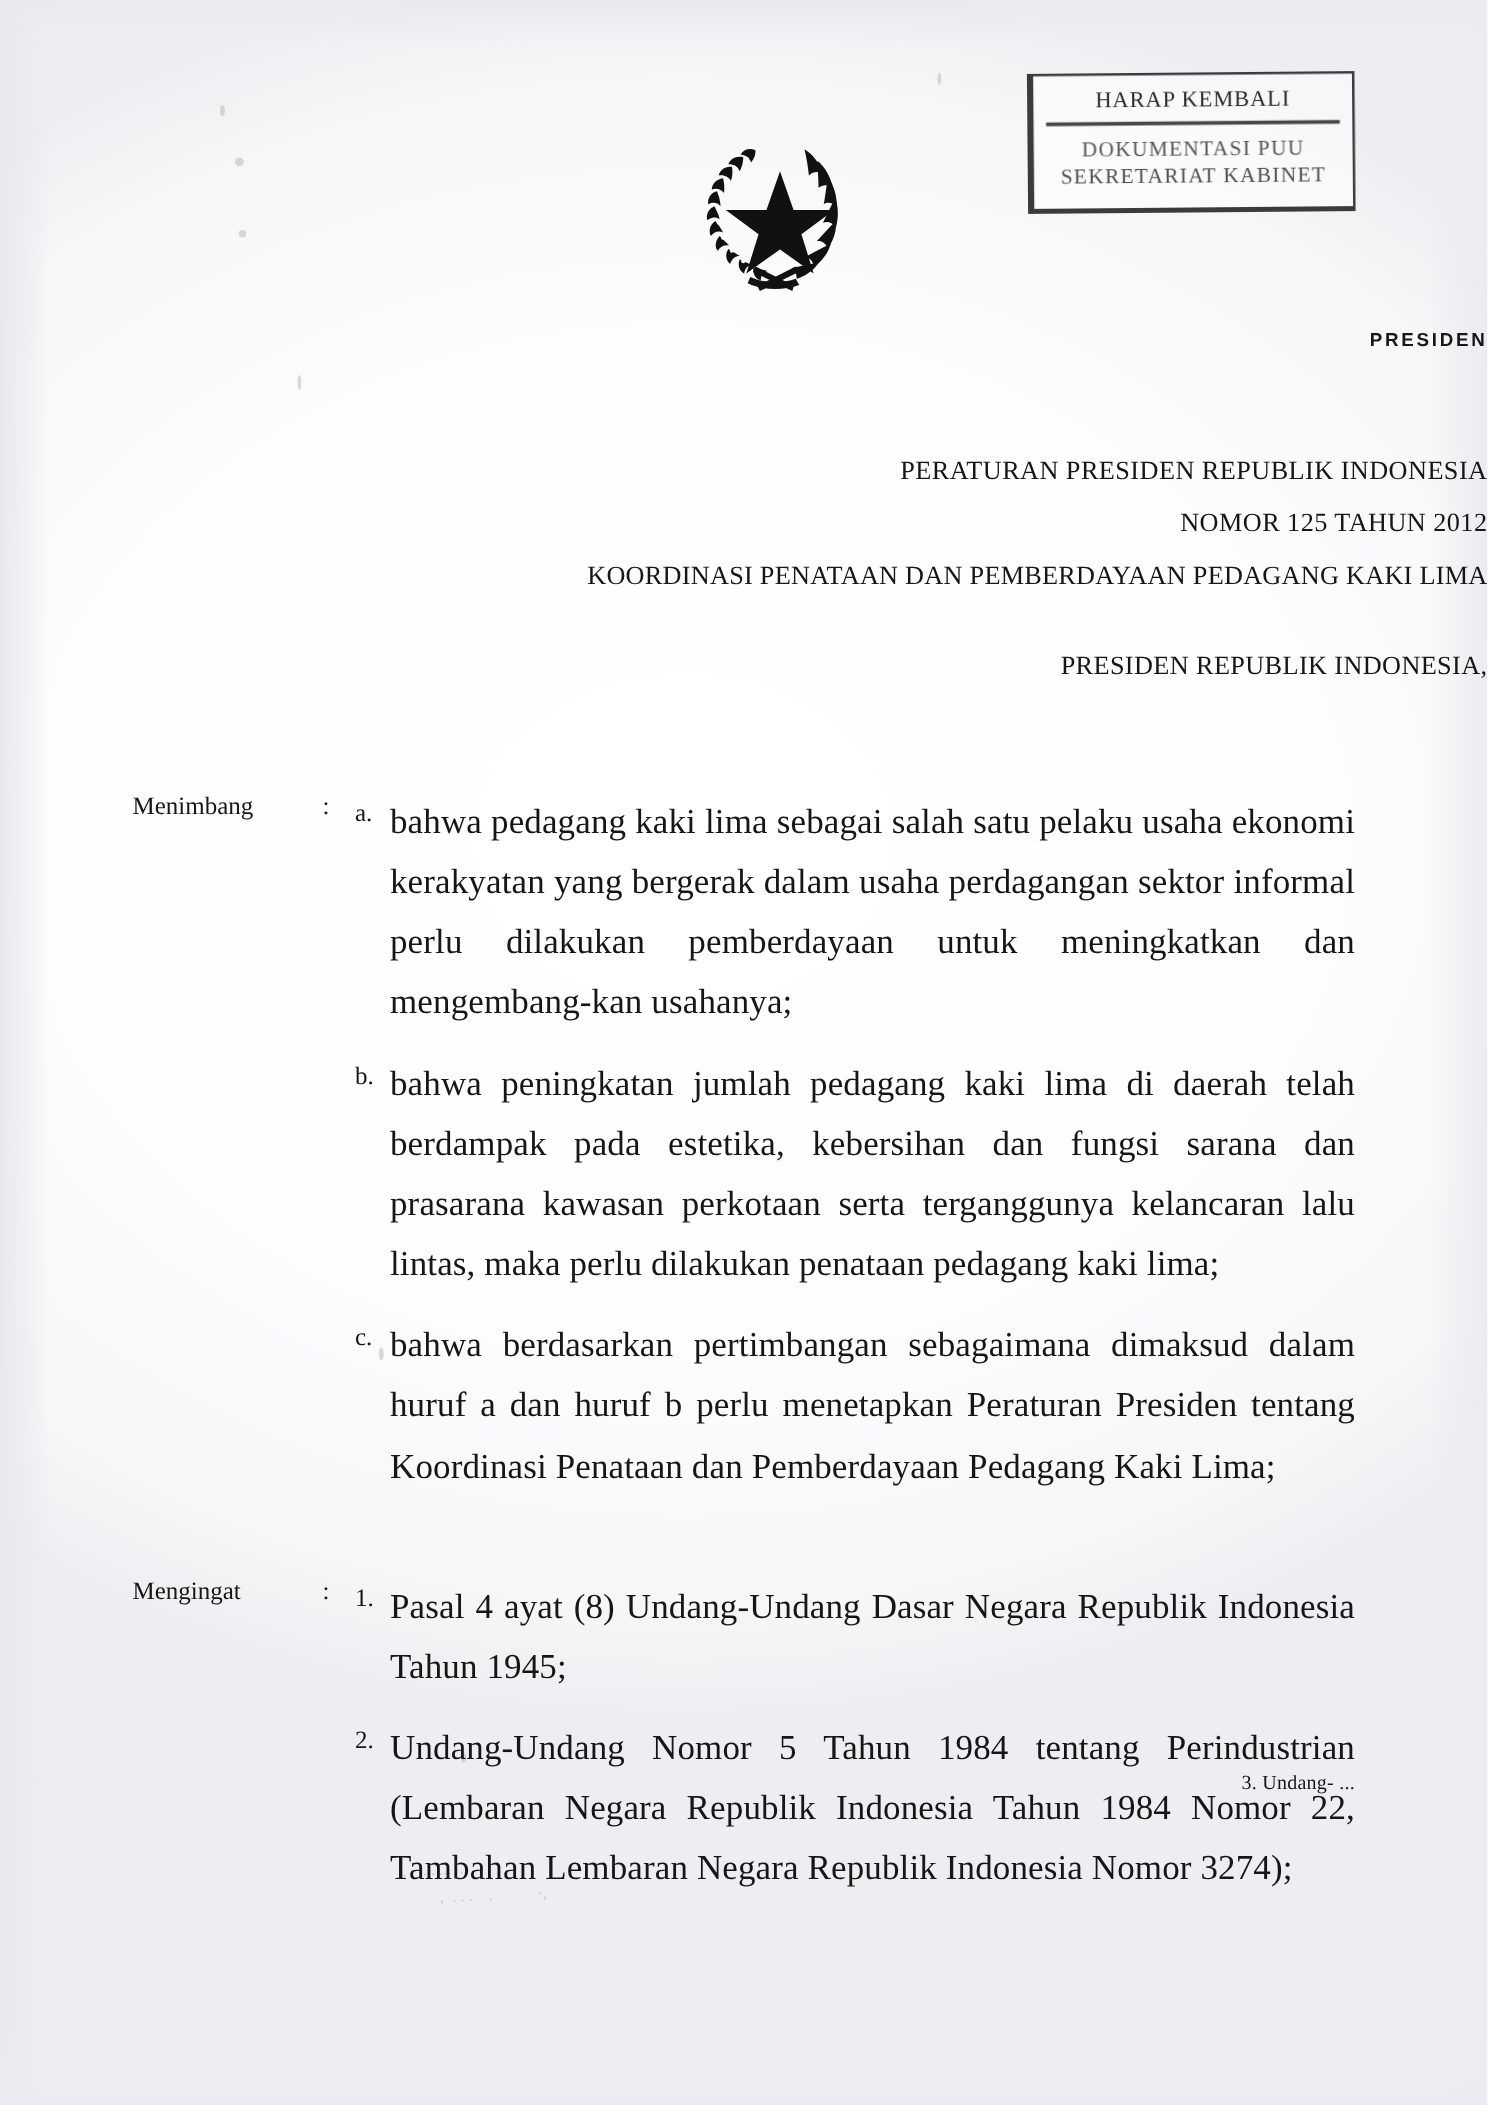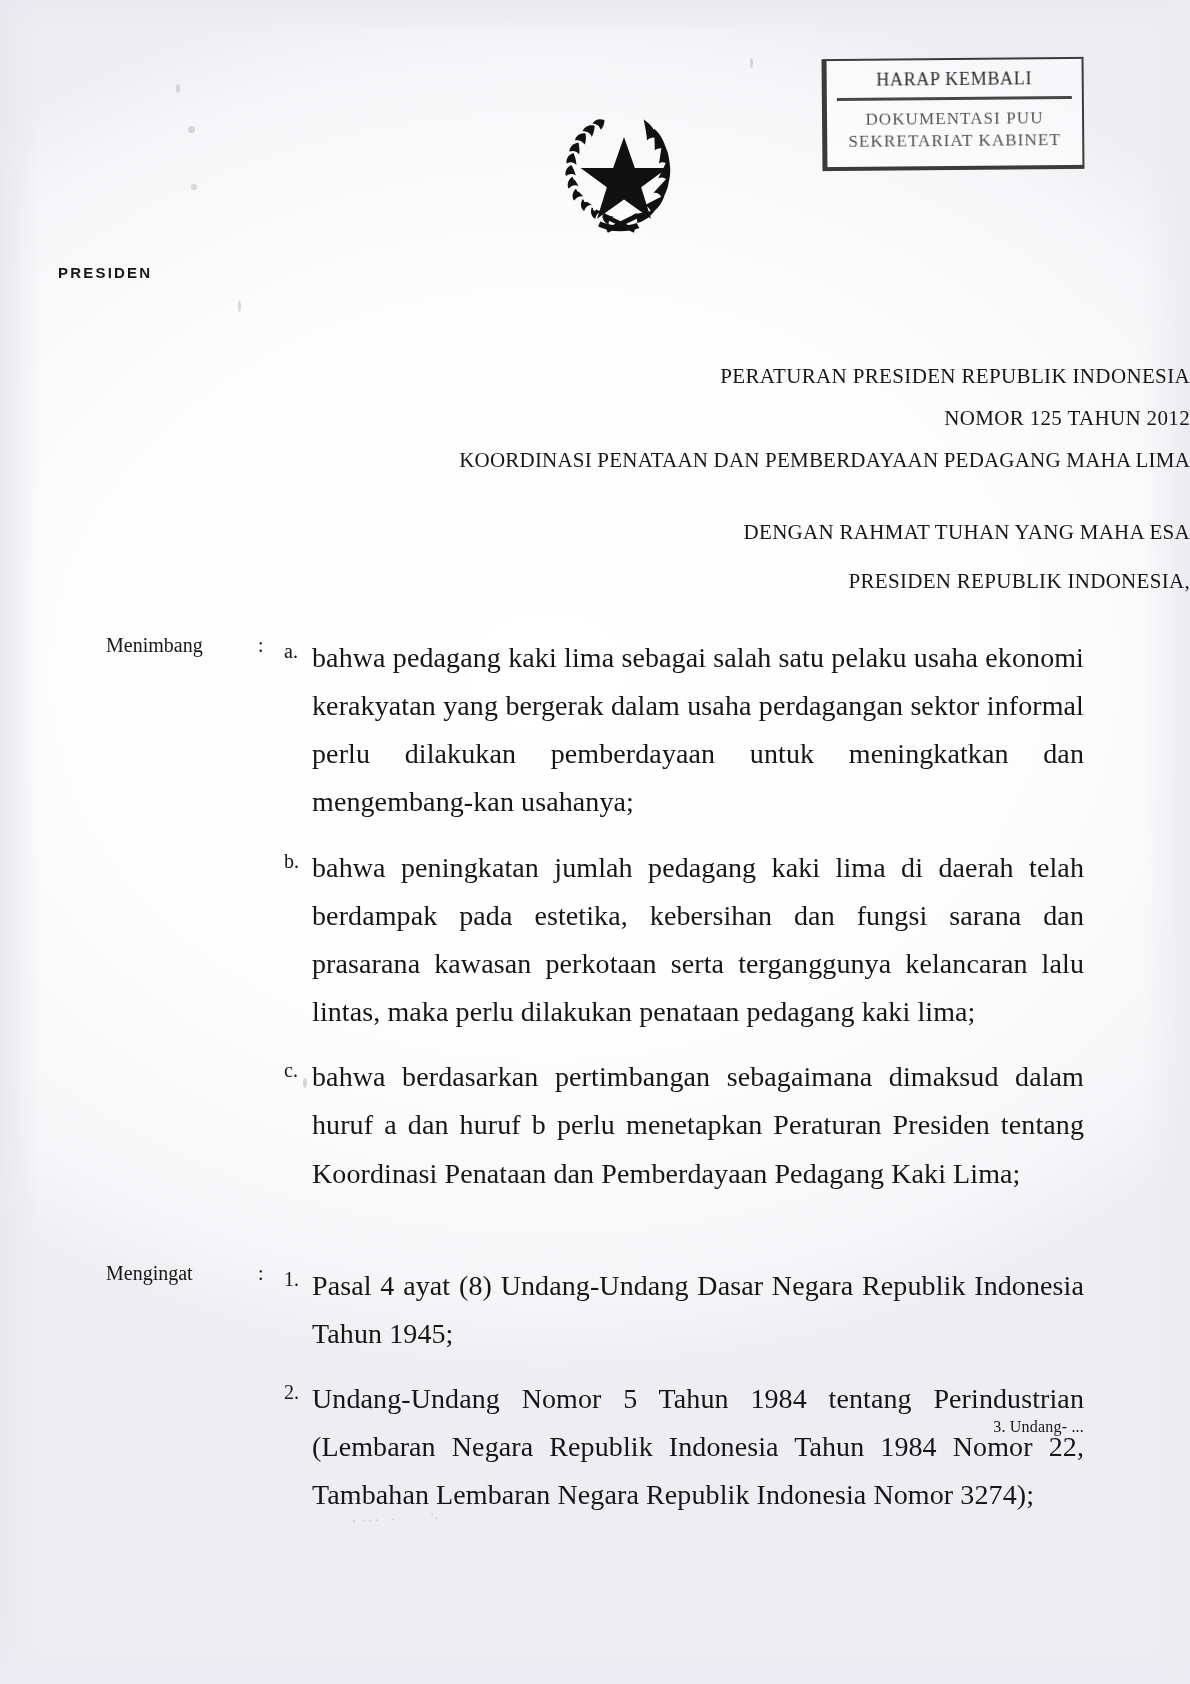--- a/index.html
+++ b/index.html
@@ -92,21 +92,21 @@
     width: 140px;
     height: 140px;
     margin-left: 58px;
   }
 
   
   .org-heading {
     position: absolute;
     left: 0; right: 0;
     top: 262px;
-    text-align: left;
+    text-align: right;
     margin-left: 58px;
   }
   .org-heading div {
     font-family: "Liberation Sans", "DejaVu Sans", sans-serif;
     font-size: 15px;
     font-weight: 700;
     letter-spacing: 2.2px;
     line-height: 1.42;
     color: #171717;
   }
@@ -291,23 +291,22 @@
     </svg>
   </div>
 
   <div class="org-heading">
     <div>PRESIDEN</div>
   </div>
 
   <div class="title-block">
     <div class="title-line">PERATURAN PRESIDEN REPUBLIK INDONESIA</div>
     <div class="title-line">NOMOR  125  TAHUN 2012</div>
-    <div class="title-line wide">KOORDINASI PENATAAN DAN PEMBERDAYAAN PEDAGANG MAHA LIMA</div>
+    <div class="title-line wide">KOORDINASI PENATAAN DAN PEMBERDAYAAN PEDAGANG KAKI LIMA</div>
     <div class="title-spacer"></div>
-    <div class="subtitle-line">DENGAN RAHMAT TUHAN YANG MAHA ESA</div>
     <div class="subtitle-line">PRESIDEN REPUBLIK INDONESIA,</div>
   </div>
 
   <div class="body-block">
 
     <div class="clause-group">
       <div class="clause-row">
         <div class="clause-label">Menimbang</div>
         <div class="clause-colon">:</div>
         <div class="clause-items">

